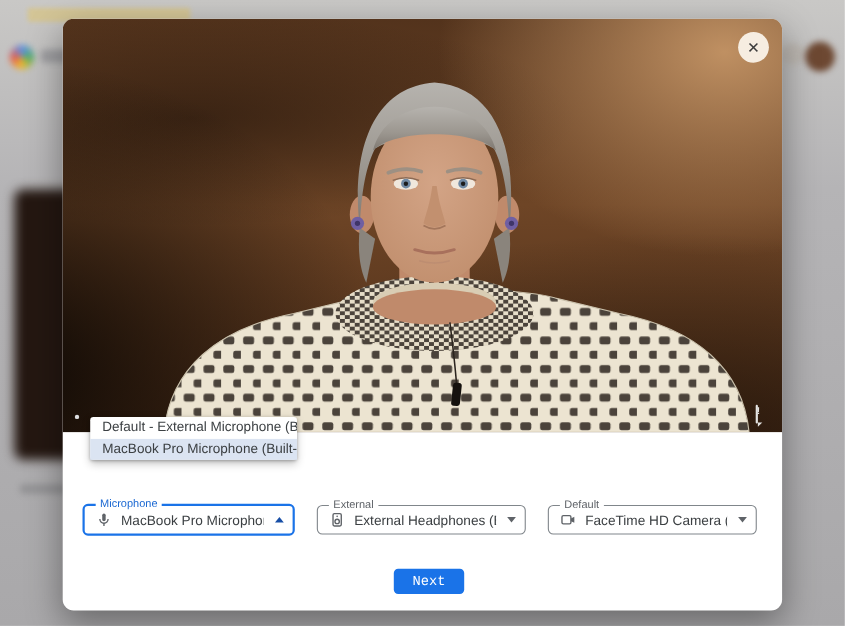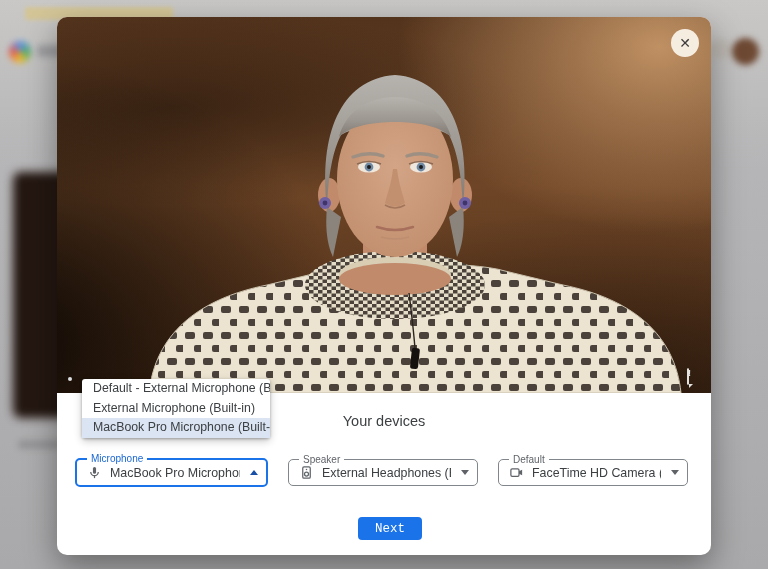--- a/index.html
+++ b/index.html
@@ -180,37 +180,36 @@
         <span class="tail"></span>
       </span>
     </button>
 
     <button class="close-btn">
       <span>✕</span>
     </button>
   </div>
 
   <div class="panel">
-    <div class="panel-title">Your devices</div>
 
     <div class="field field-mic">
       <span class="field-label">Microphone</span>
       <div class="field-inner">
         <svg class="field-icon" viewBox="0 0 24 24" fill="none" stroke="#5f6368" stroke-width="2">
           <rect x="9.5" y="3" width="5" height="11" rx="2.5" fill="#5f6368" stroke="none"></rect>
           <path d="M 6,11 a 6,6 0 0 0 12,0"></path>
           <line x1="12" y1="17" x2="12" y2="21"></line>
         </svg>
         <span class="field-value">MacBook Pro Microphone (Bu...</span>
         <span class="caret caret-up"></span>
       </div>
     </div>
 
     <div class="field field-speaker">
-      <span class="field-label">Speaker</span>
+      <span class="field-label">External</span>
       <div class="field-inner">
         <svg class="field-icon" viewBox="0 0 24 24" fill="none" stroke="#5f6368" stroke-width="2">
           <rect x="6" y="3" width="12" height="18" rx="2"></rect>
           <circle cx="12" cy="14.5" r="3.2"></circle>
           <circle cx="12" cy="7" r="1.2" fill="#5f6368" stroke="none"></circle>
         </svg>
         <span class="field-value">External Headphones (Built-in)</span>
         <span class="caret caret-down"></span>
       </div>
     </div>
@@ -225,17 +224,16 @@
         <span class="field-value">FaceTime HD Camera (Built-in...</span>
         <span class="caret caret-down"></span>
       </div>
     </div>
 
     <button class="next-btn">Next</button>
   </div>
 
   <div class="menu">
     <div class="menu-item">Default - External Microphone (Built-in)</div>
-    <div class="menu-item">External Microphone (Built-in)</div>
     <div class="menu-item selected">MacBook Pro Microphone (Built-in)</div>
   </div>
 
 </div>
 
 </body></html>

